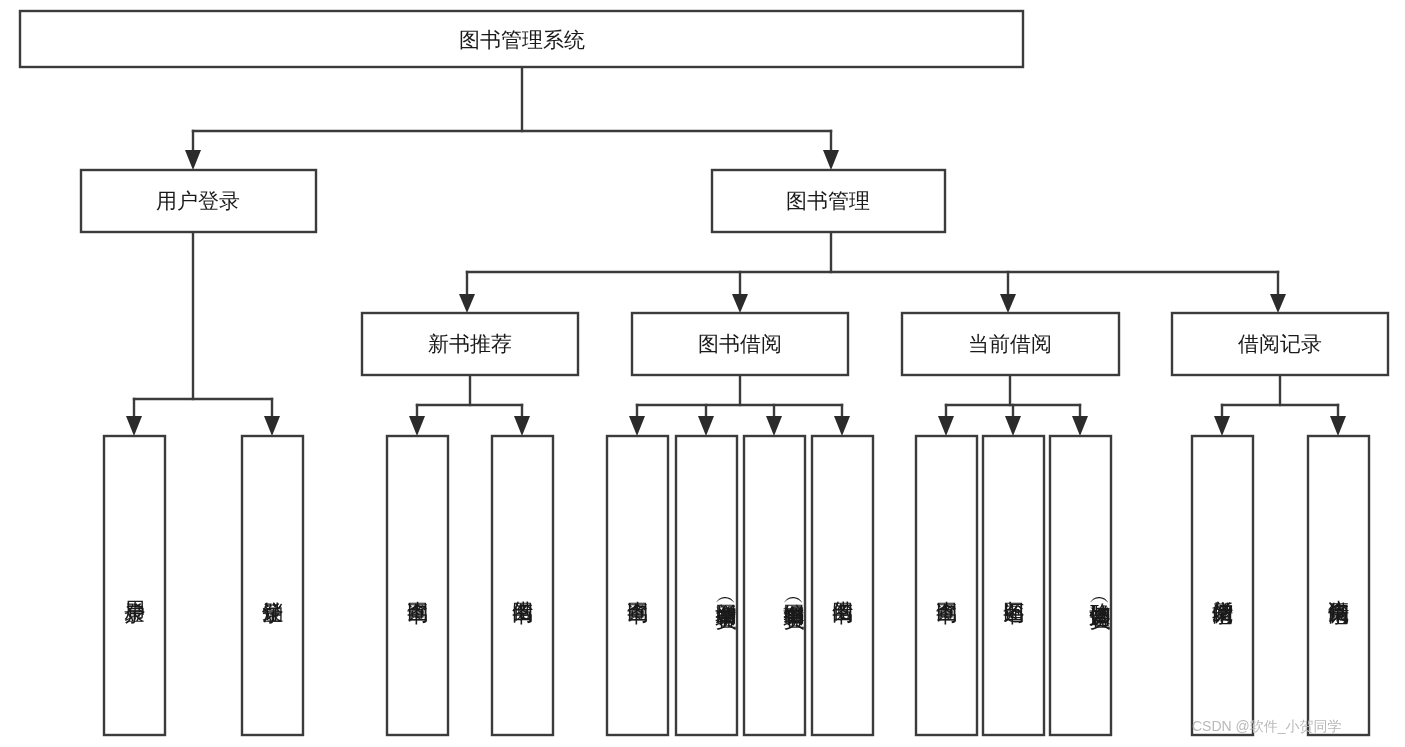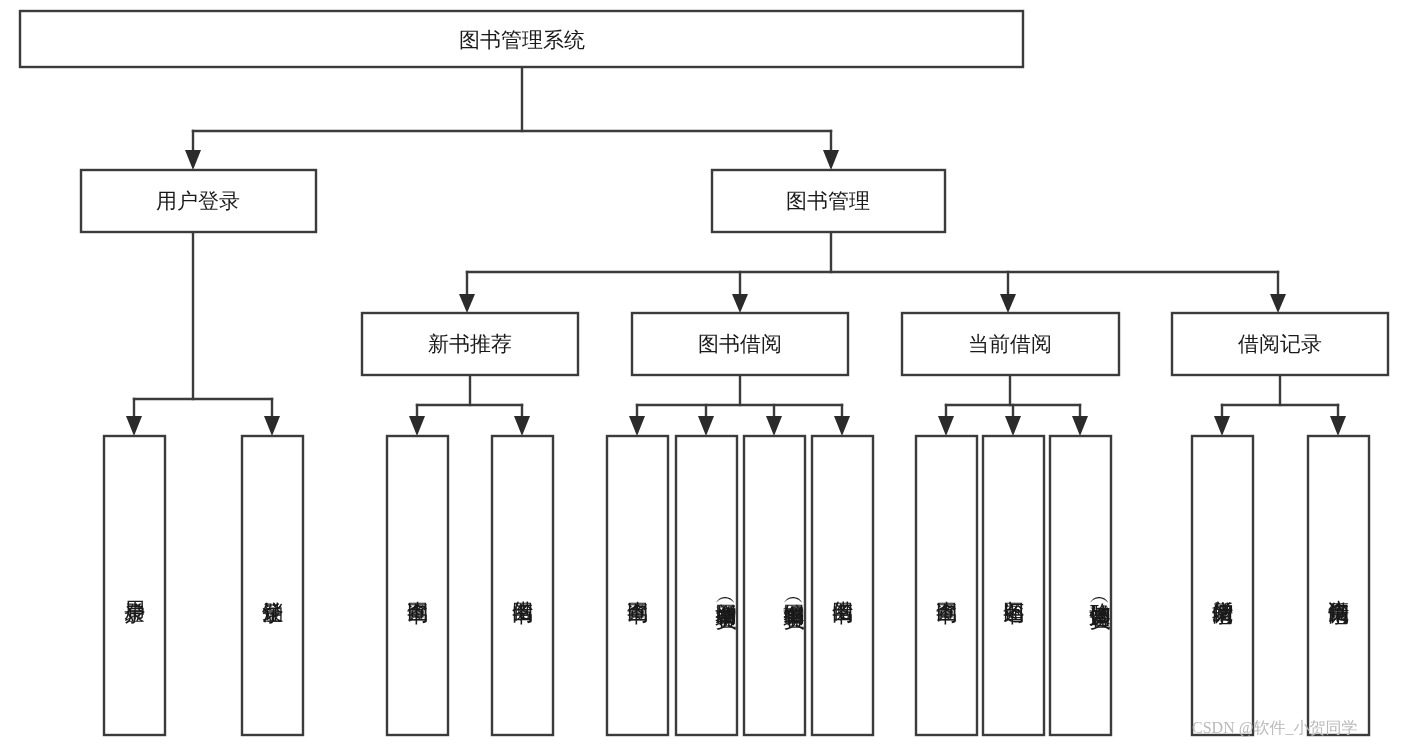--- a/index.html
+++ b/index.html
@@ -62,22 +62,22 @@
     letter-spacing: 1px;
     display: flex;
     align-items: center;
     justify-content: center;
     white-space: nowrap;
     pointer-events: none;
     user-select: none;
   }
   .watermark {
     position: absolute;
-    font-family: Liberation Serif, serif;
-    font-size: 16px;
+    font-family: Liberation Sans, sans-serif;
+    font-size: 14px;
     color: #b9b9b9;
     white-space: nowrap;
     user-select: none;
     text-align: right;
   }
 </style>
 </head>
 <body>
 
 <div id="diagram-root">

